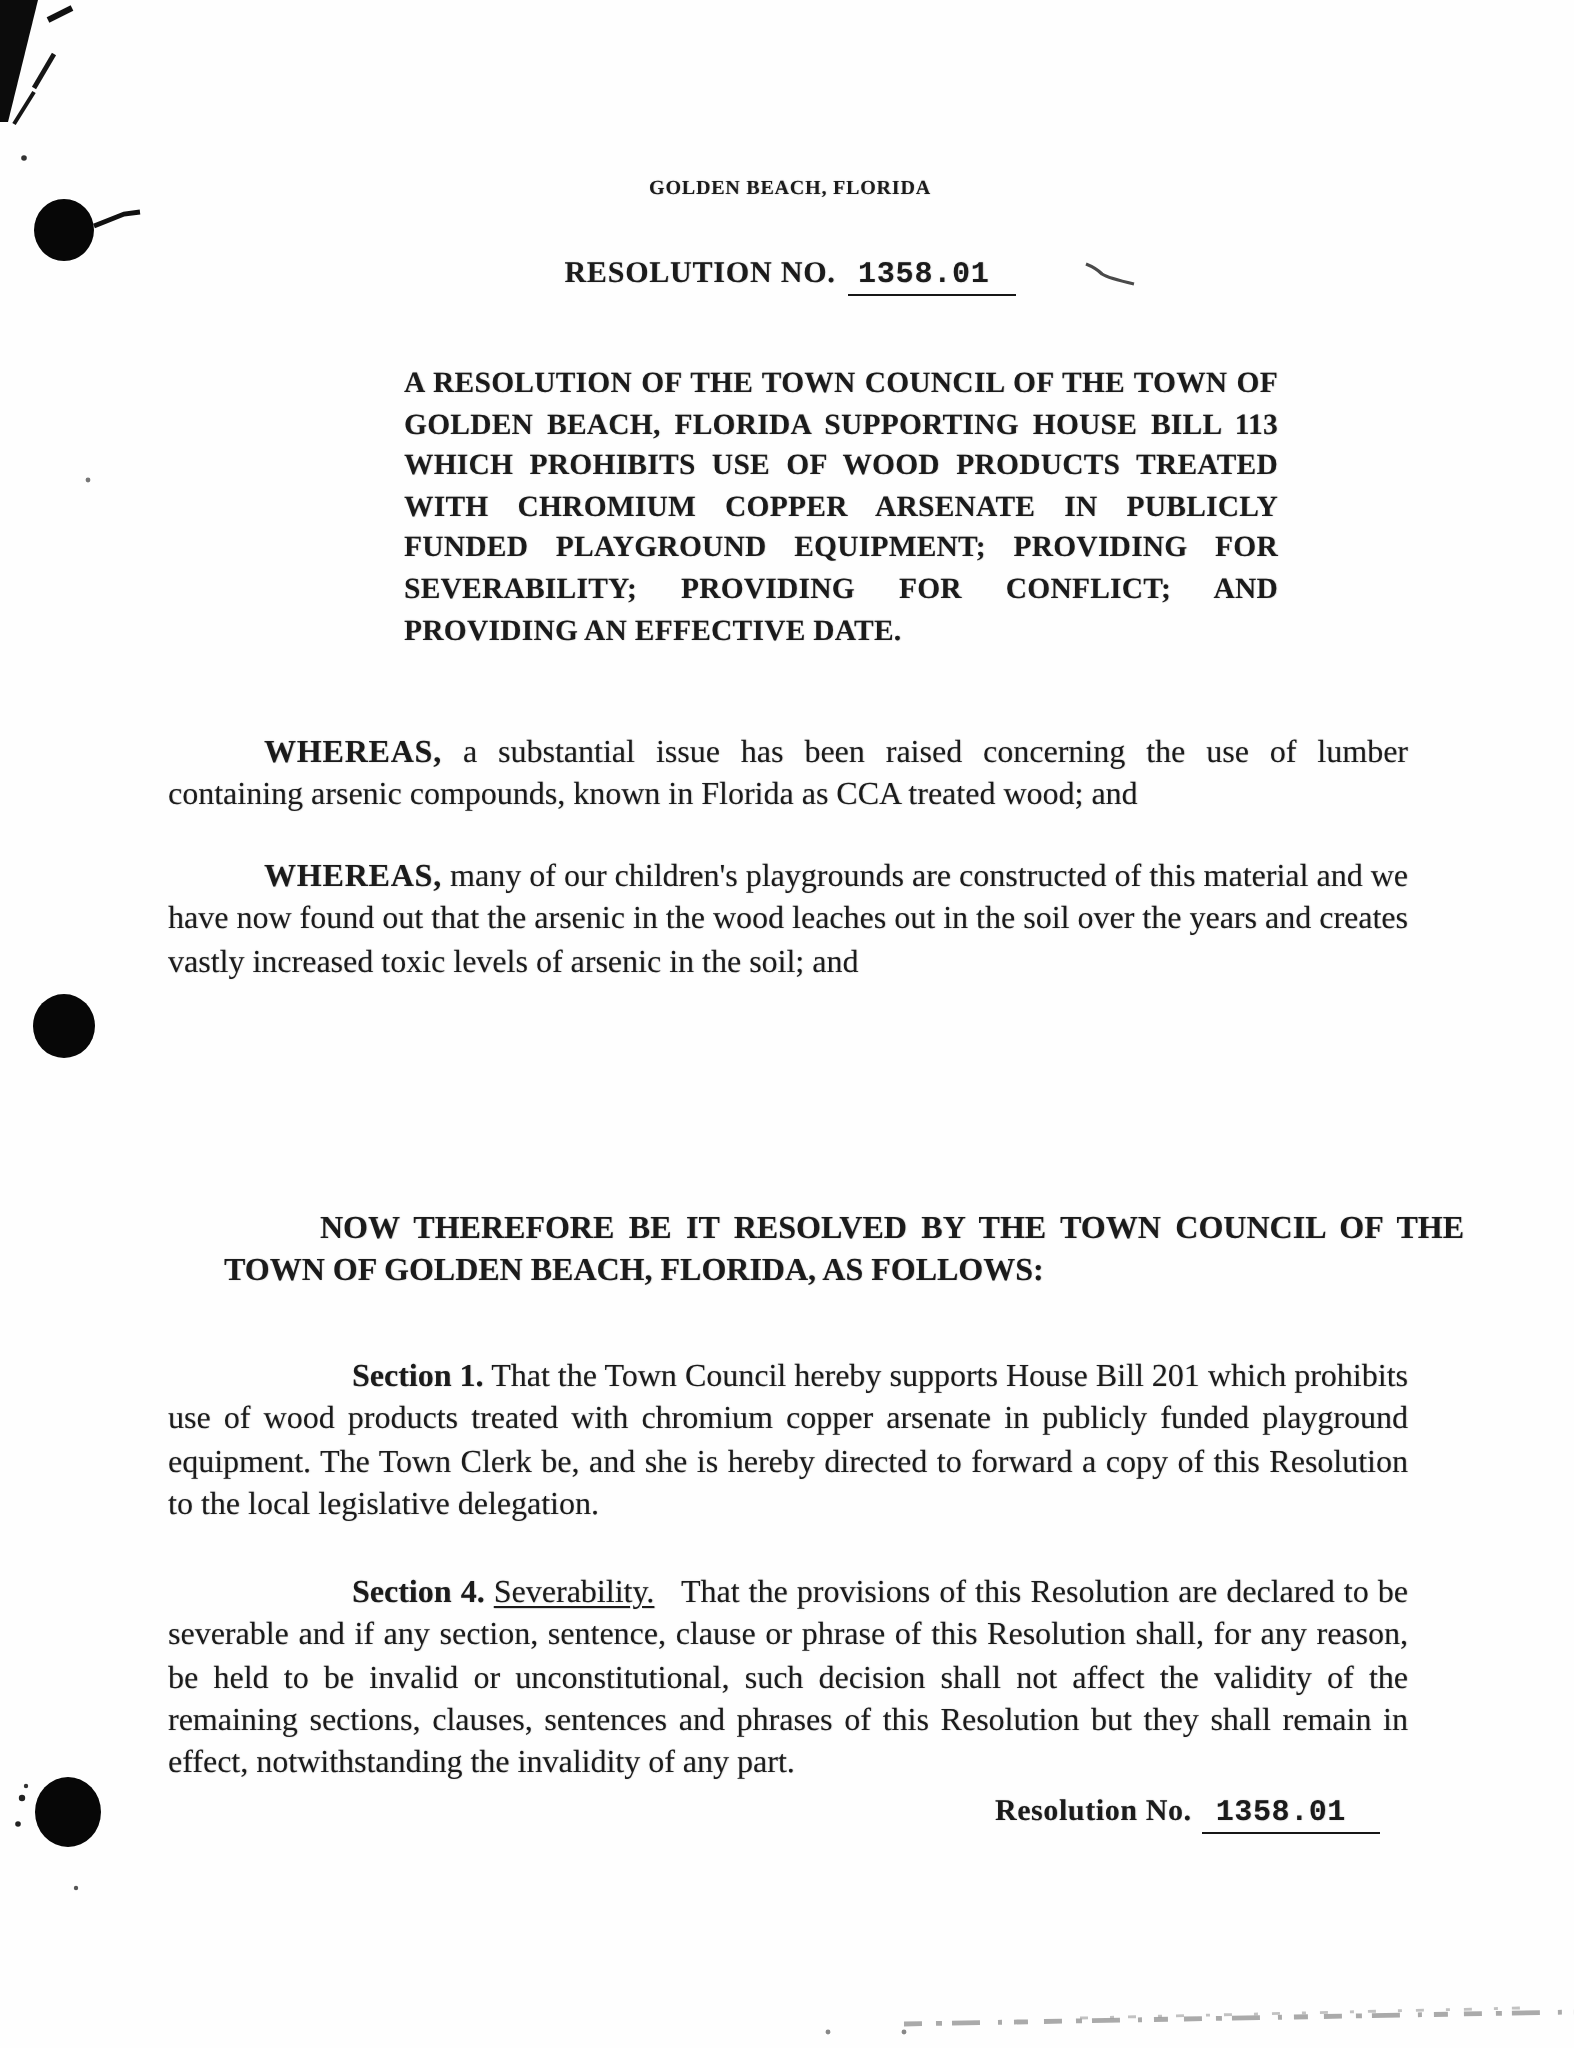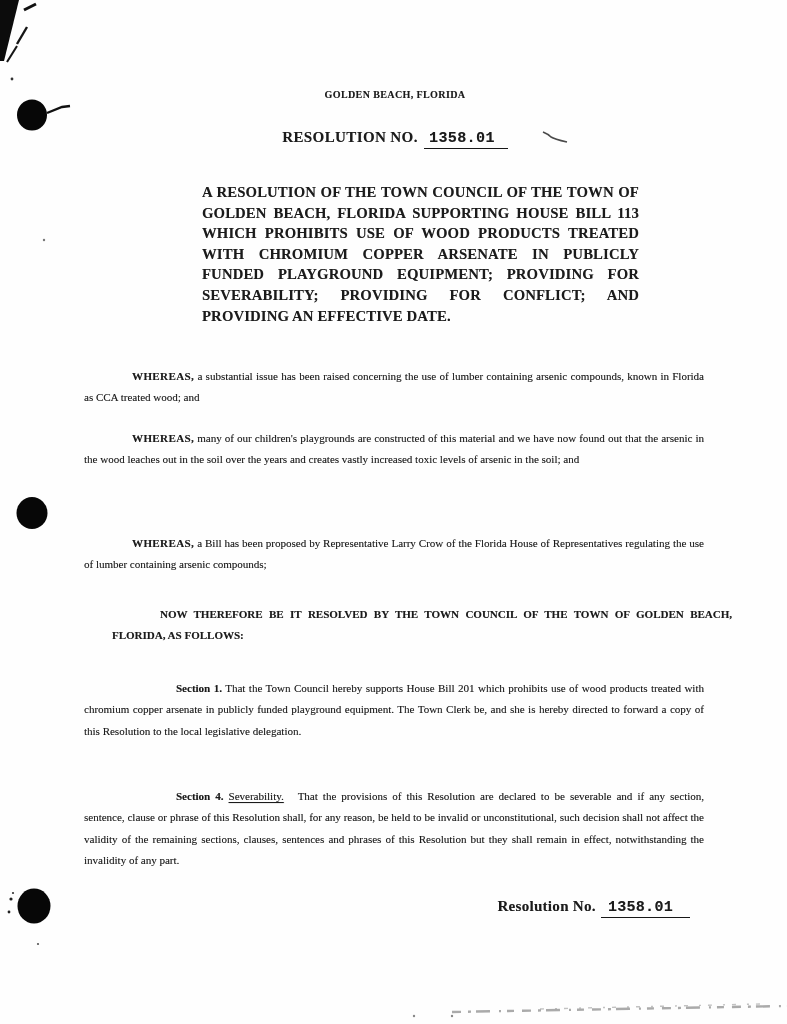--- a/index.html
+++ b/index.html
@@ -28,21 +28,21 @@
   }
 
   .preamble {
     position:absolute; left:178px; top:182px; width:437px;
     font-weight:bold; font-size:14.7px; line-height:20.6px;
     text-align:justify; letter-spacing:0.15px;margin-left:24px;
   }
 
   .para {
     position:absolute; left:84px; width:620px;
-    font-size:11px; line-height:21.3px;
+    font-size:16px; line-height:21.3px;
     text-align:justify; text-indent:48px;
   }
   .lead { font-weight:bold; letter-spacing:0.4px; }
   .bold { font-weight:bold;margin-left:28px; }
   .section-label { font-weight:bold; text-underline-offset:2px;margin-left:44px; }
   .section-sub { text-decoration:underline; text-underline-offset:2px; }
   .gap { display:inline-block; width:9px; }
   .section-sub:empty, .section-sub:empty + .gap { display:none; }
 
   .footer-res {
@@ -95,24 +95,20 @@
   <p class="para" style="top:366px">
     <span class="lead">WHEREAS,</span>
     <span>a substantial issue has been raised concerning the use of lumber containing arsenic compounds, known in Florida as CCA treated wood; and</span>
   </p>
 
   <p class="para" style="top:428px">
     <span class="lead">WHEREAS,</span>
     <span>many of our children's playgrounds are constructed of this material and we have now found out that the arsenic in the wood leaches out in the soil over the years and creates vastly increased toxic levels of arsenic in the soil; and</span>
   </p>
 
-  <p class="para" style="top:533px">
-    <span class="lead">WHEREAS,</span>
-    <span>a Bill has been proposed by Representative Larry Crow of the Florida House of Representatives regulating the use of lumber containing arsenic compounds;</span>
-  </p>
 
   <p class="para bold" style="top:604px">NOW THEREFORE BE IT RESOLVED BY THE TOWN COUNCIL OF THE TOWN OF GOLDEN BEACH, FLORIDA, AS FOLLOWS:</p>
 
   <p class="para" style="top:678px">
     <span class="section-label">Section 1.</span>
     
     <span>That the Town Council hereby supports House Bill 201 which prohibits use of wood products treated with chromium copper arsenate in publicly funded playground equipment. The Town Clerk be, and she is hereby directed to forward a copy of this Resolution to the local legislative delegation.</span>
   </p>
 
   <p class="para" style="top:786px">

